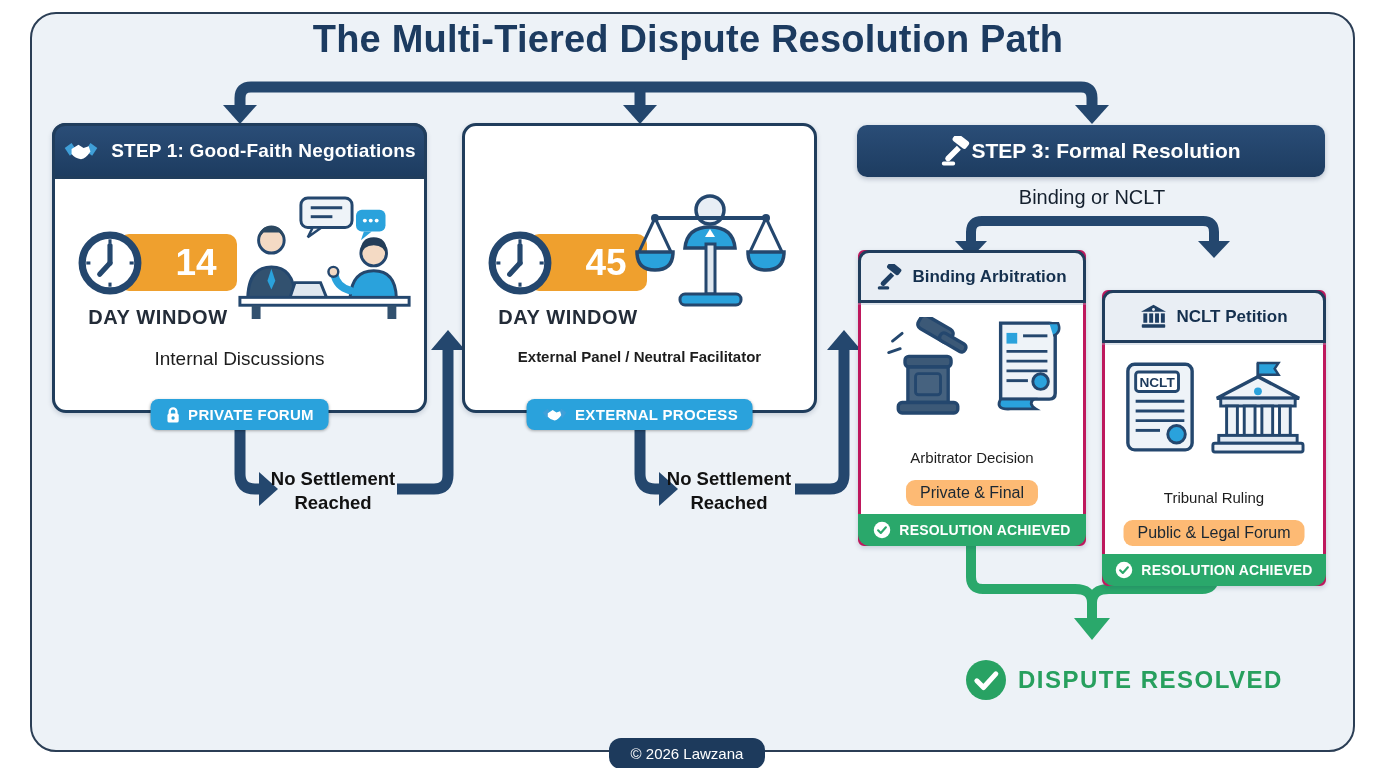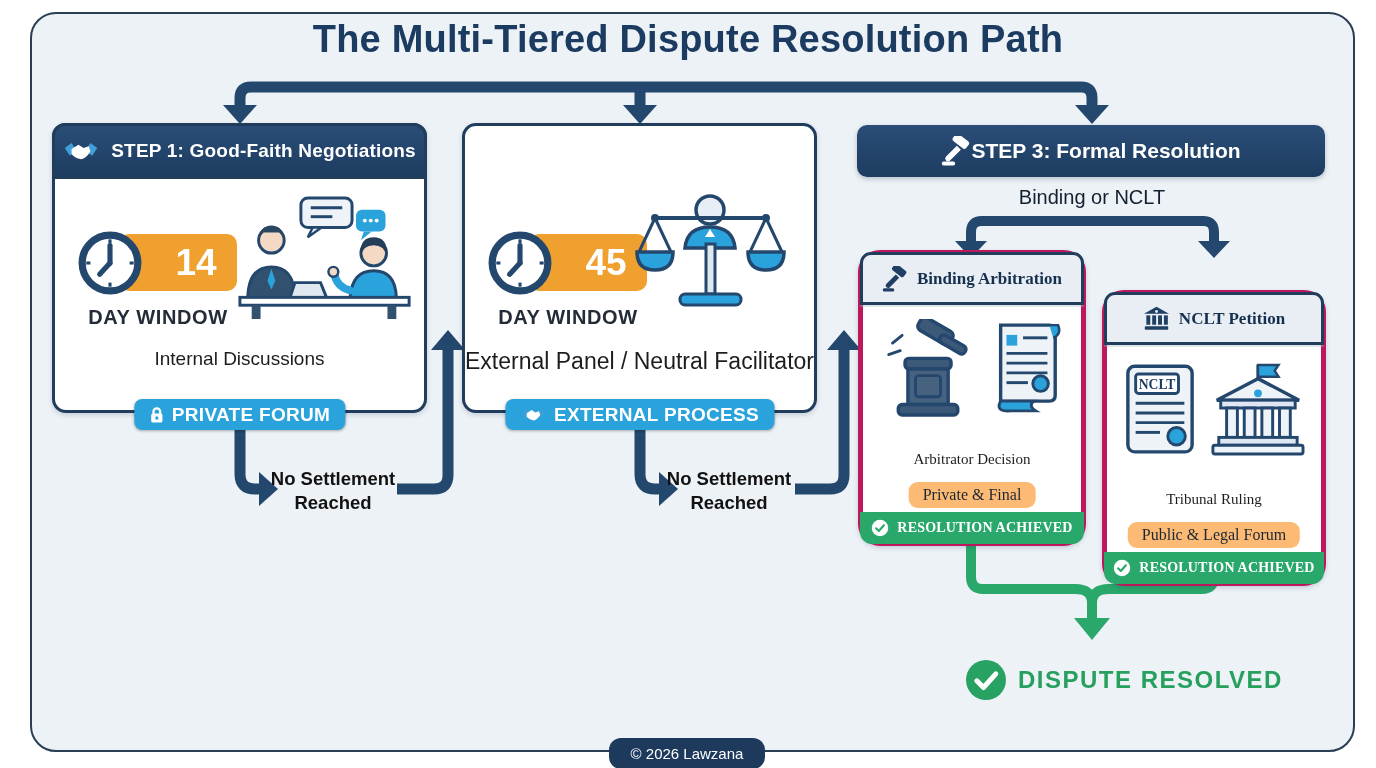--- a/index.html
+++ b/index.html
@@ -44,25 +44,25 @@
     position:absolute;left:8px;top:180px;width:190px;text-align:center;
     font-size:20px;font-weight:bold;color:#232c38;letter-spacing:.6px;
   }
   .illus{position:absolute;}
   .card1 .illus{right:8px;top:70px;}
   .card2 .illus{right:26px;top:62px;}
   .step-desc{
     position:absolute;left:0;width:100%;top:222px;text-align:center;
     font-size:19px;color:#1d1d1d;
   }
-  .card2 .step-desc{font-size:23px;}
+  .card2 .step-desc{font-size:15px;font-weight:bold;}
   .badge{
     position:absolute;left:50%;transform:translateX(-50%);top:273px;height:31px;z-index:3;
     display:flex;align-items:center;gap:8px;background:#2aa2dc;color:#fff;
-    font-weight:bold;font-size:19px;letter-spacing:.3px;padding:0 15px;border-radius:8px;
+    font-weight:bold;font-size:15px;letter-spacing:.3px;padding:0 15px;border-radius:8px;
     white-space:nowrap;box-shadow:0 1px 3px rgba(0,0,0,.3);
   }
 
   
   .nosettle{
     position:absolute;width:140px;text-align:center;font-size:18.5px;font-weight:bold;
     color:#121212;line-height:1.3;
   }
   #ns1{left:263px;top:467px;}
   #ns2{left:659px;top:467px;}
@@ -72,22 +72,22 @@
     position:absolute;left:857px;top:125px;width:468px;height:52px;
     background:linear-gradient(#2a4d77,#1d3c60);border-radius:10px;
     display:flex;align-items:center;justify-content:center;
     color:#fff;font-size:21px;font-weight:bold;box-shadow:0 2px 5px rgba(20,40,70,.25);
   }
   .branch-label{
     position:absolute;left:992px;top:186px;width:200px;text-align:center;
     font-size:20px;color:#14202e;
   }
   .option-card{
-    position:absolute;background:#fff;border:5px solid #be185d;border-radius:22px;
-    box-sizing:border-box;box-shadow:0 2px 5px rgba(20,40,70,.18);font-family:Liberation Serif, serif;
+    position:absolute;background:#fff;border:3px solid #be185d;border-radius:6px;
+    box-sizing:border-box;box-shadow:0 2px 5px rgba(20,40,70,.18);
   }
   .optA{left:858px;top:250px;width:228px;height:296px;}
   .optB{left:1102px;top:250px;width:224px;height:296px;margin-top:40px;}
   .option-header{
     position:absolute;top:-3px;left:-3px;right:-3px;height:53px;
     background:#e9eef4;border:3px solid #203d5c;border-radius:11px 11px 0 0;
     box-sizing:border-box;display:flex;align-items:center;justify-content:center;gap:9px;
     font-size:17px;font-weight:bold;color:#15304e;white-space:nowrap;
     box-shadow:0 2px 0 rgba(160,178,198,.35);
   }

